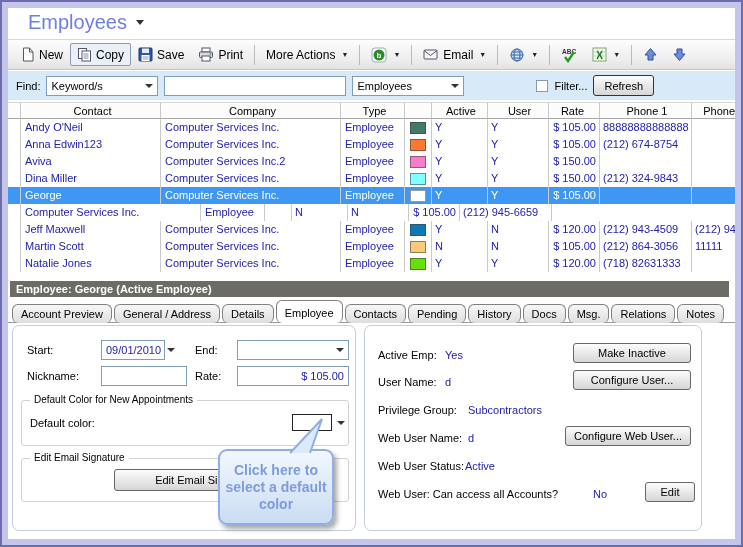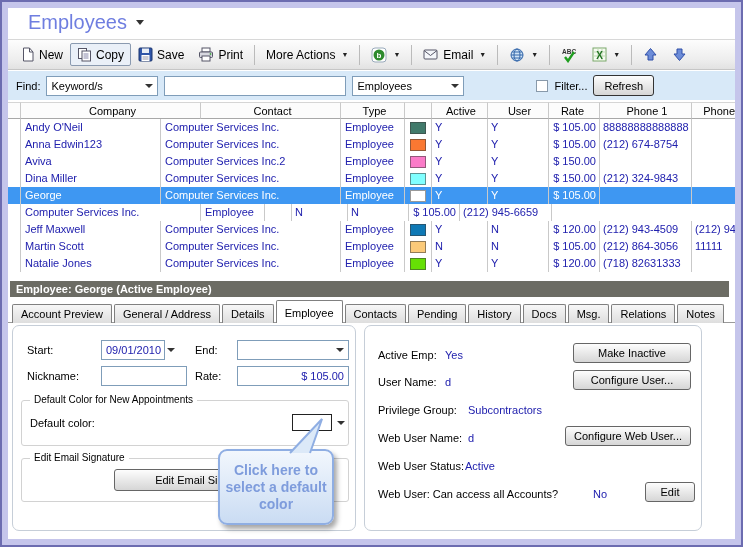--- a/index.html
+++ b/index.html
@@ -58,21 +58,21 @@
   .grid-row.selected { background:#3E97F2; color:#fff; }
   .swatch { width:16px; height:12px; border:1px solid rgba(60,60,60,.55); }
   
   .section-bar { position:absolute; top:273px; left:2px; right:6px; height:16px; background:#6C6C64;
     color:#fff; font-weight:bold; font-size:11px; line-height:16px; padding-left:6px; }
   .tabstrip { position:absolute; top:291px; left:4px; right:0; height:24px; display:flex; align-items:flex-end; }
   .tab { background:linear-gradient(#F7F7F7,#DEDEDE); border:1px solid #808080; border-bottom:none;
     padding:3px 8px 3px 8px; margin-right:2px; font-size:11px; border-radius:2px 2px 0 0; height:19px; }
   .tab.active { background:#fff; height:23px; padding-top:6px; position:relative; z-index:3; }
   .tab-underline { position:absolute; top:314px; left:0; right:0; height:1px; background:#9A9A9A; z-index:1; }
-  .tabstrip .tab { position:relative; z-index:2; }
+  .tabstrip .tab { position:relative; z-index:2;border-radius:6px; }
   
   .panel { position:absolute; border:1px solid #C6CEd8; border-radius:7px; background:#fff; }
   .panel-left  { top:317px; left:4px;  width:344px; height:206px; }
   .panel-right { top:317px; left:356px; width:338px; height:206px; }
   .lbl { position:absolute; font-size:11px; color:#000; white-space:nowrap; }
   .val { position:absolute; font-size:11px; color:#2121AE; white-space:nowrap; }
   .fld { position:absolute; }
   .fieldset { position:absolute; border:1px solid #D2D2D2; border-radius:3px; }
   .fieldset .legend { position:absolute; top:-7px; left:8px; background:#fff; padding:0 4px; font-size:10px; }
   .color-combo { position:absolute; display:flex; align-items:center; }
@@ -207,22 +207,22 @@
     </div>
     <div style="width:60px"></div>
     <span class="checkbox"></span>
     <span>Filter...</span>
     <button class="btn3d refresh-btn">Refresh</button>
   </div>
 
   <div class="grid">
     <div class="grid-row grid-head">
       <div class="cell c-sel"></div>
+      <div class="cell c-contact">Contact</div>
       <div class="cell c-company">Company</div>
-      <div class="cell c-contact">Contact</div>
       <div class="cell c-type">Type</div>
       <div class="cell c-swatch"></div>
       <div class="cell c-active" style="text-align:center">Active</div>
       <div class="cell c-user" style="text-align:center">User</div>
       <div class="cell c-rate" style="text-align:center">Rate</div>
       <div class="cell c-phone1" style="text-align:center">Phone 1</div>
       <div class="cell c-phone2" style="text-align:right">Phone</div>
     </div>
     <div id="grid-body">
           <div class="grid-row">

